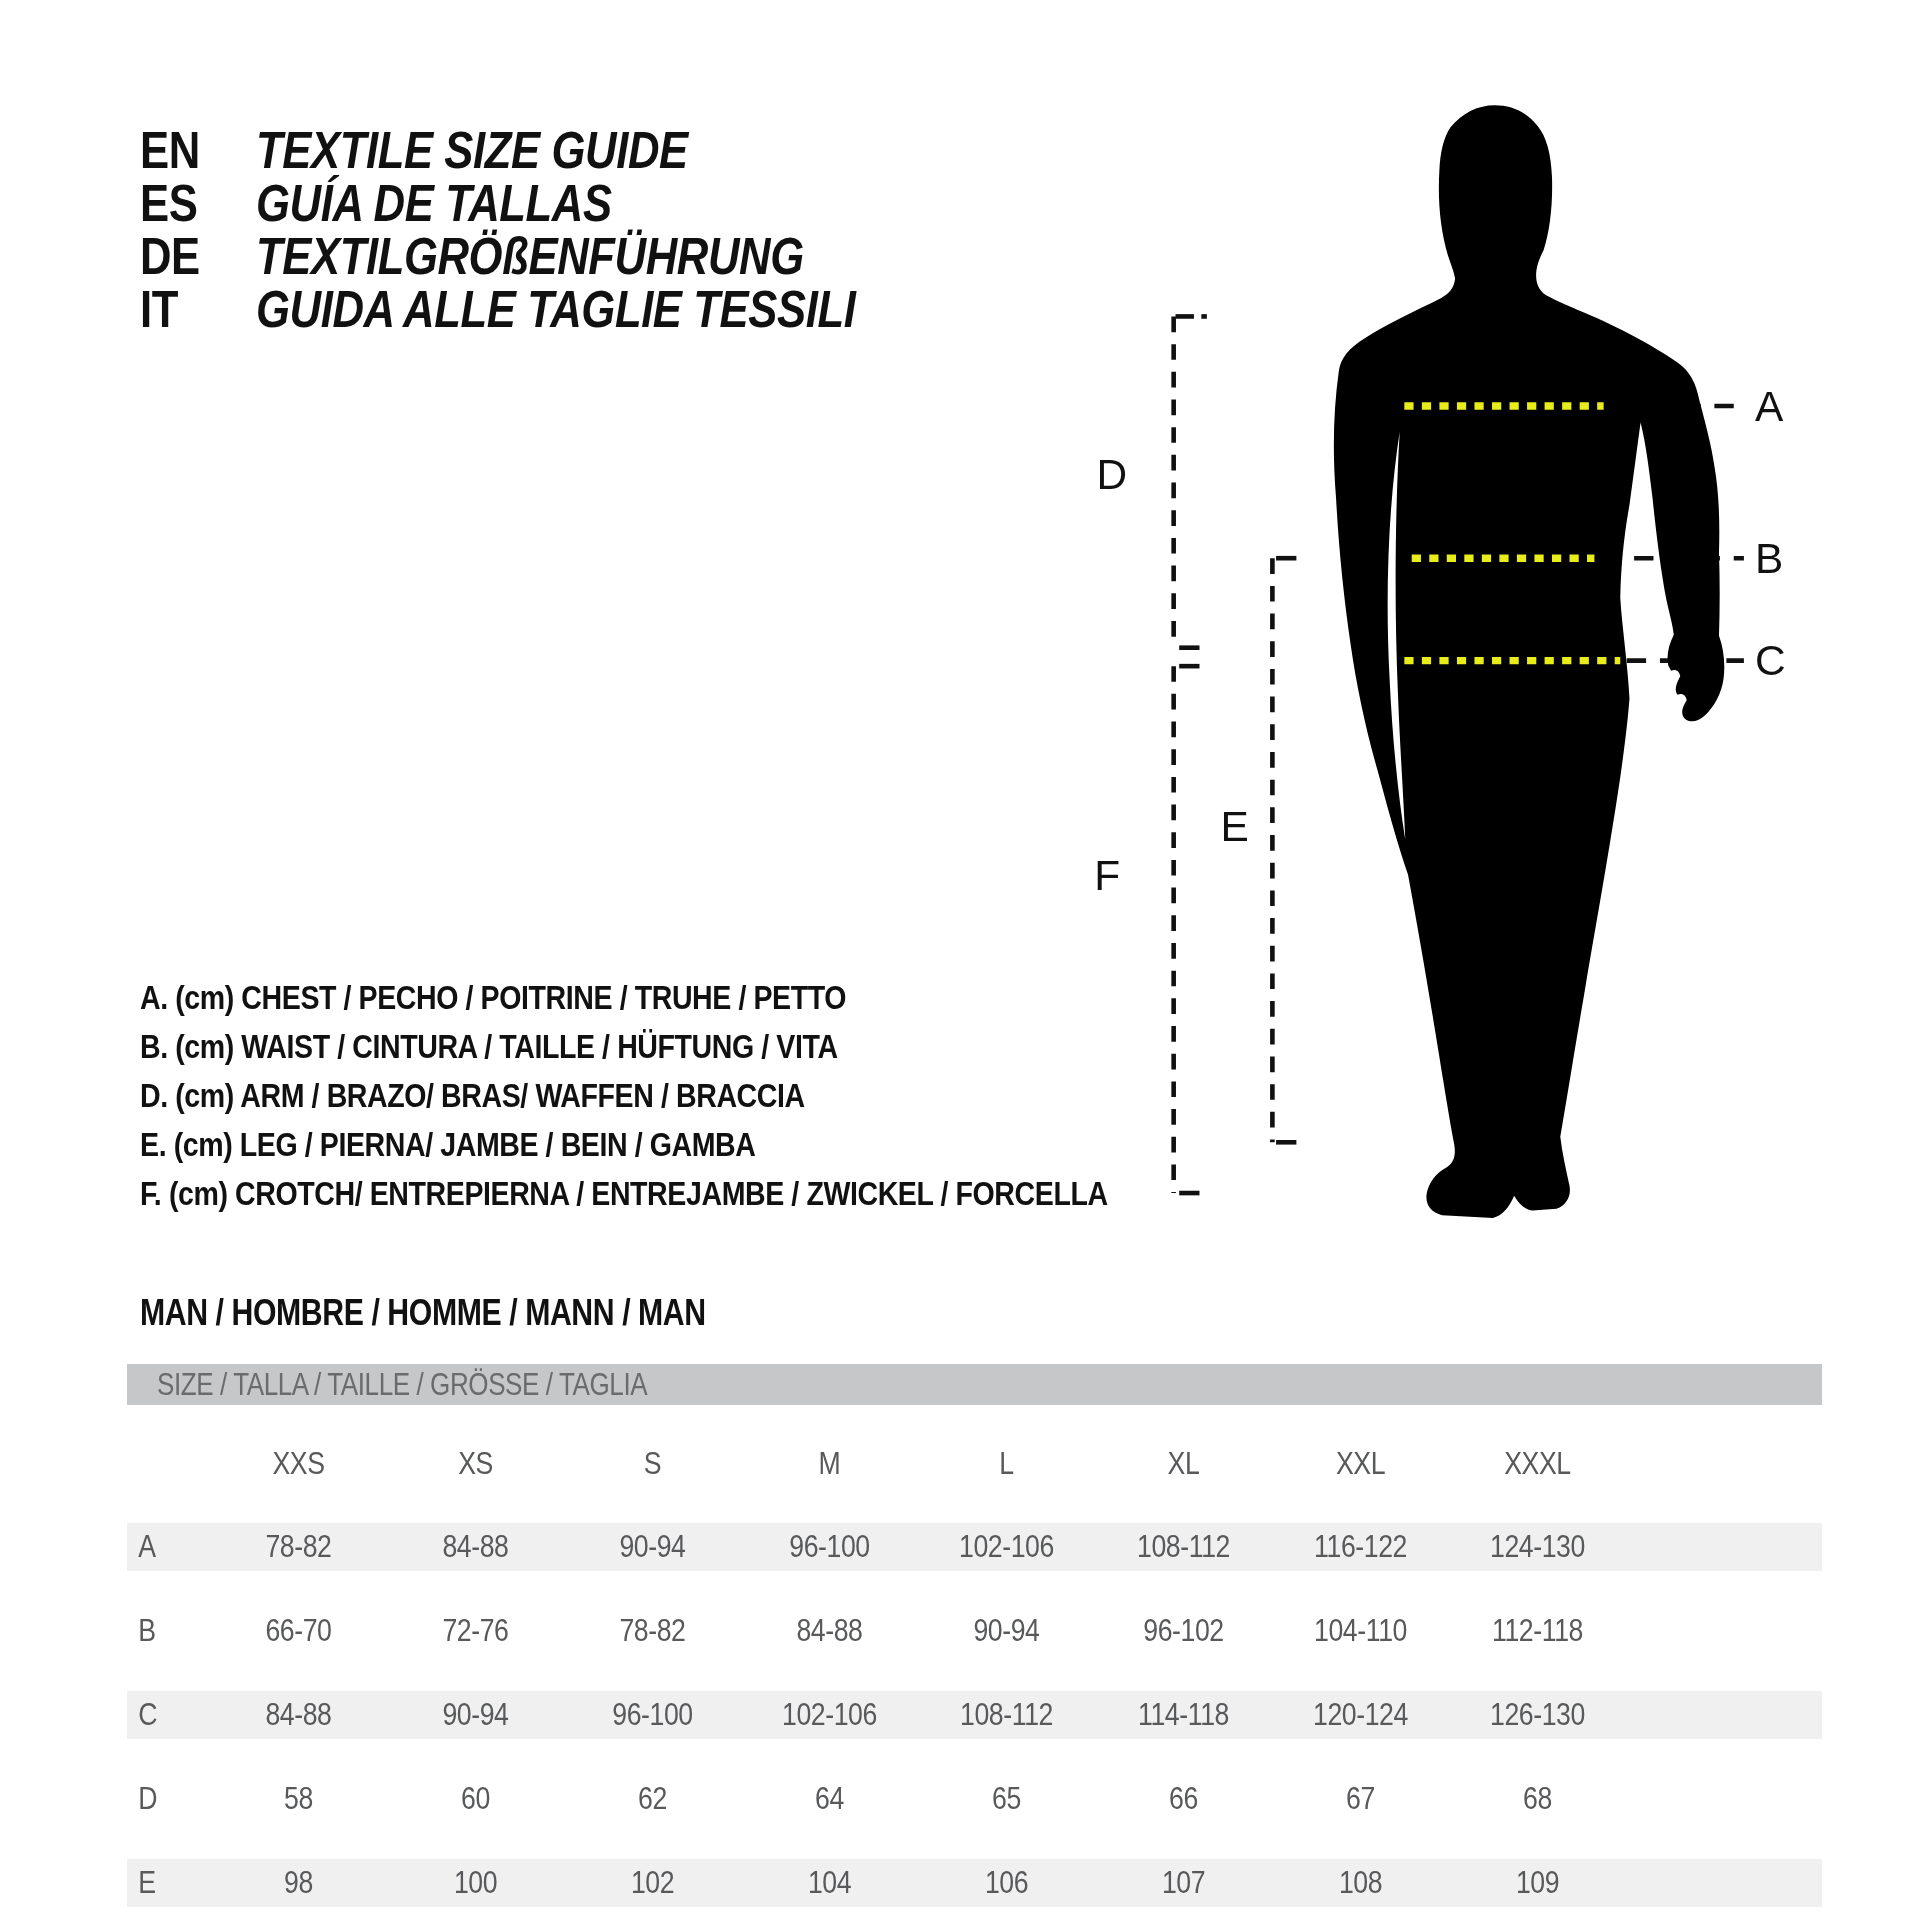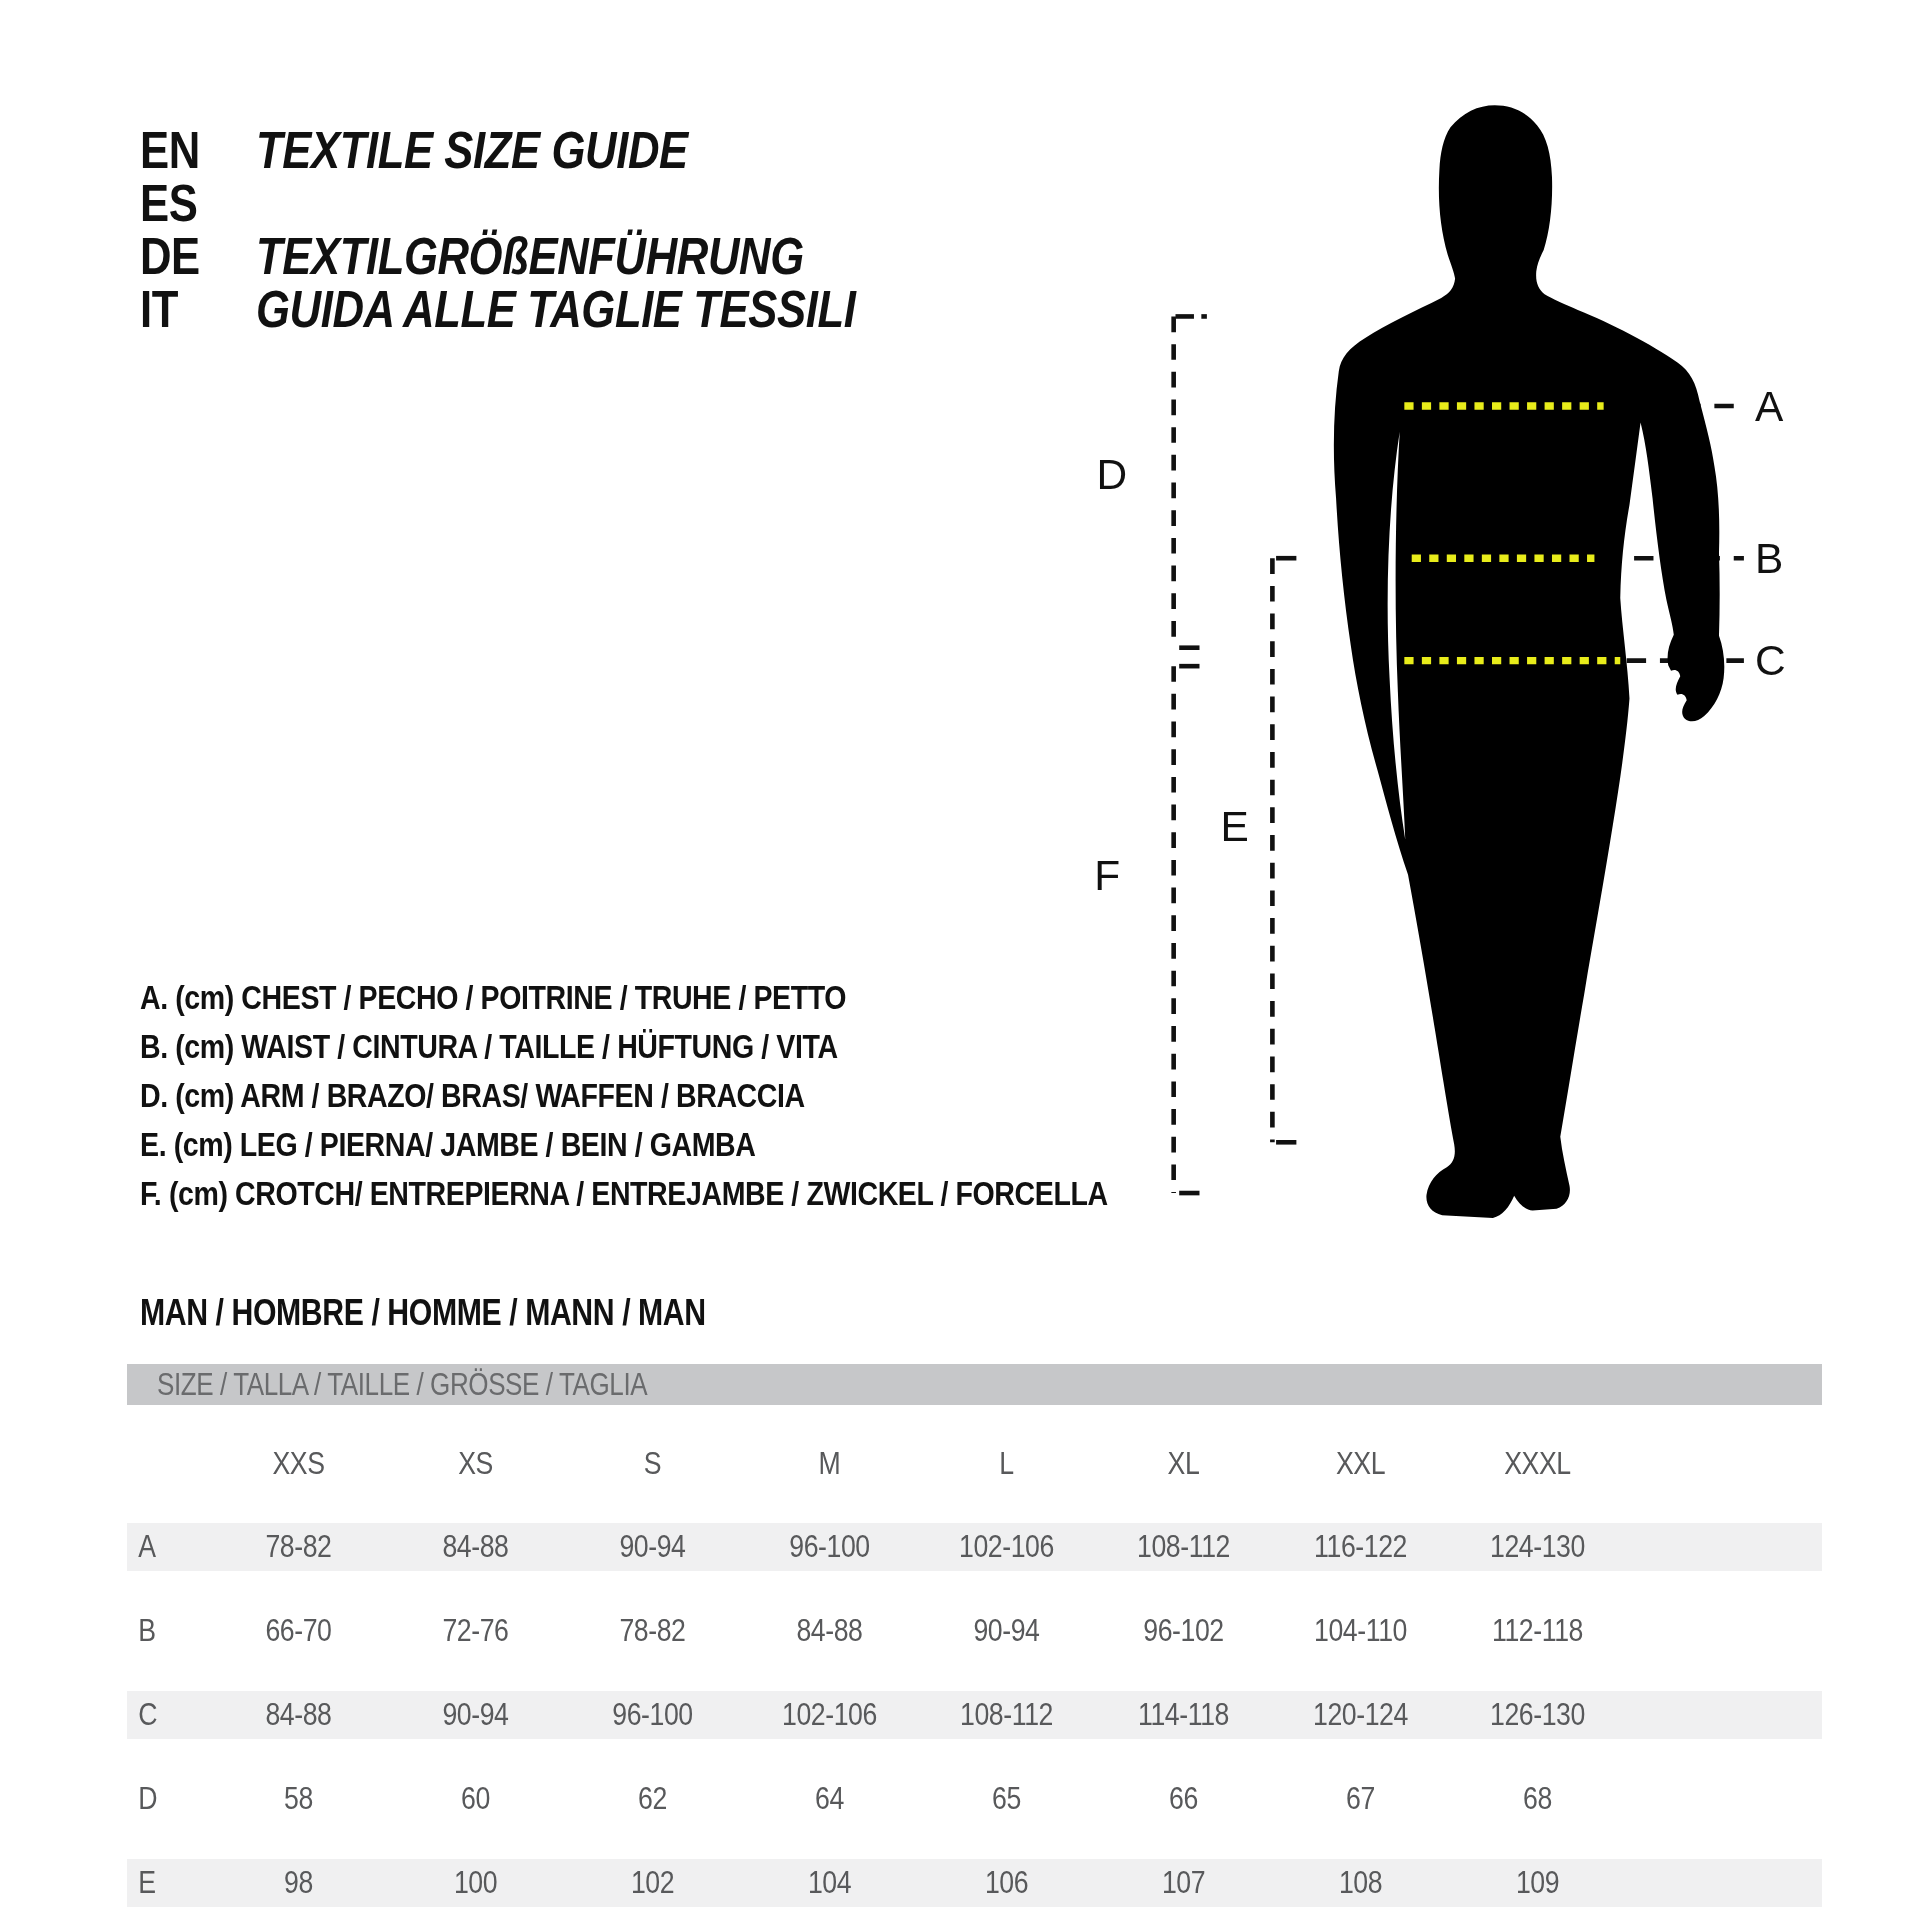--- a/index.html
+++ b/index.html
@@ -57,20 +57,21 @@
 
 <div class="canvas">
 
   <div class="lang-list">
     <div class="lang-row">
       <span class="code"><span class="cx">EN</span></span>
       <span class="title"><span class="cx">TEXTILE SIZE GUIDE</span></span>
     </div>
     <div class="lang-row">
       <span class="code"><span class="cx">ES</span></span>
+      <span class="title"><span class="cx">GUÍA DE TALLAS</span></span>
     </div>
     <div class="lang-row">
       <span class="code"><span class="cx">DE</span></span>
       <span class="title"><span class="cx">TEXTILGRÖßENFÜHRUNG</span></span>
     </div>
     <div class="lang-row">
       <span class="code"><span class="cx">IT</span></span>
       <span class="title"><span class="cx">GUIDA ALLE TAGLIE TESSILI</span></span>
     </div>
   </div>

